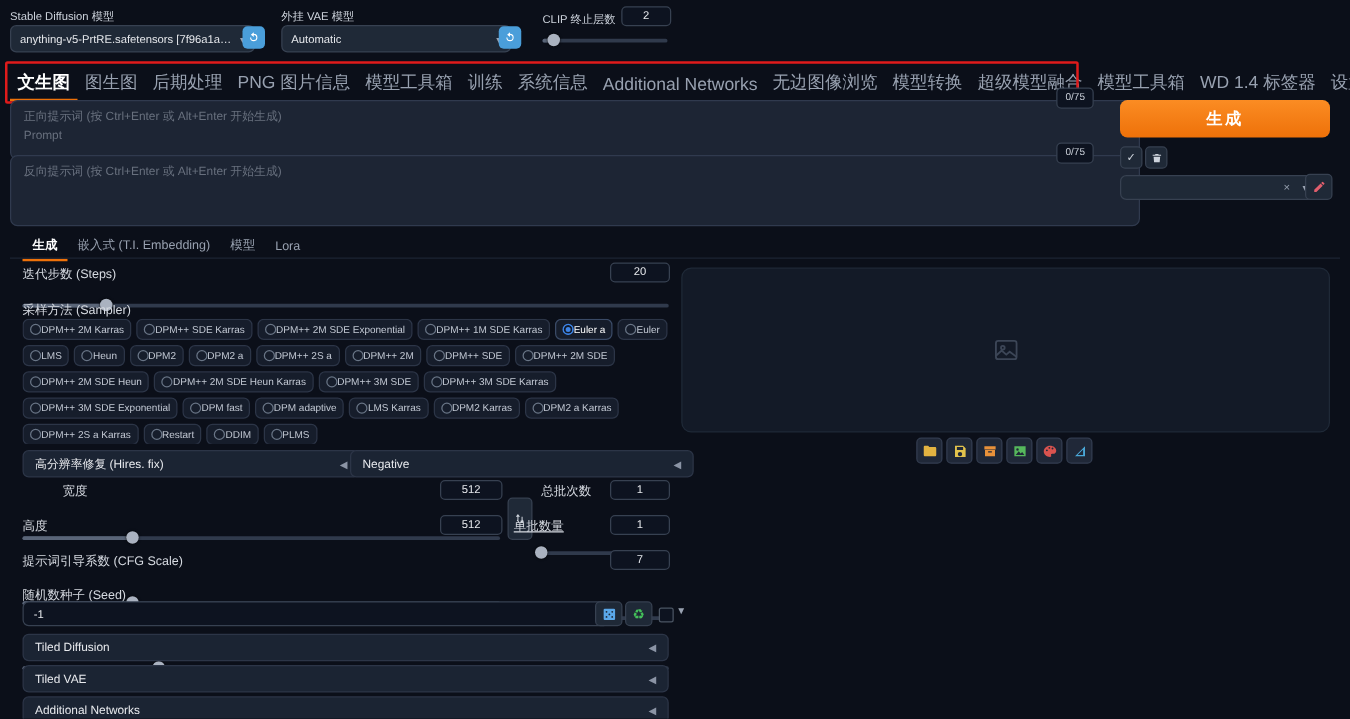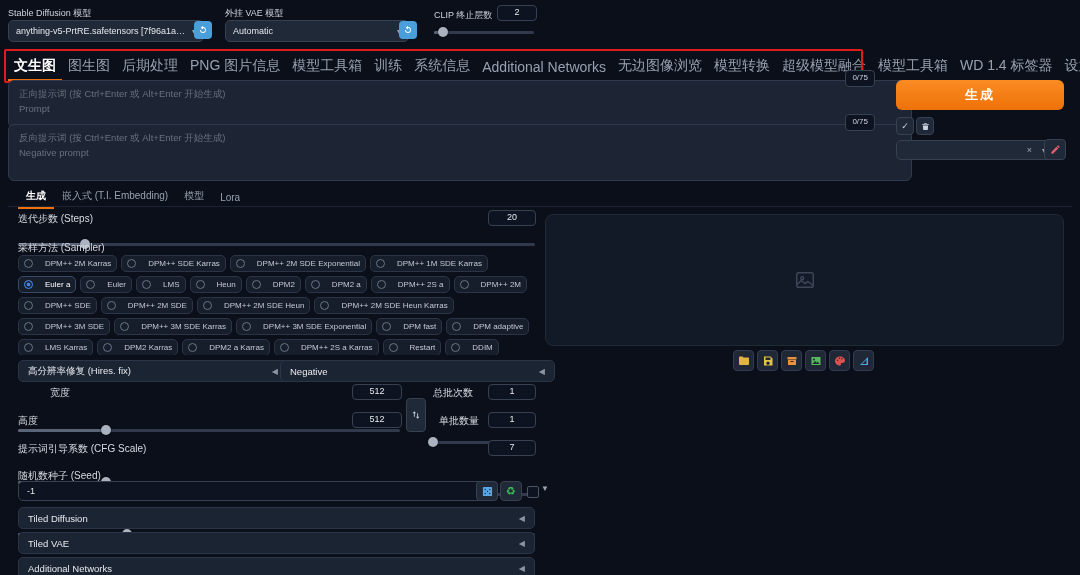--- a/index.html
+++ b/index.html
@@ -17,21 +17,21 @@
   .slider .handle{position:absolute;top:1px;left:0;width:10px;height:10px;border-radius:50%;background:#aab2c0;margin-left:-5px;box-shadow:0 0 2px #000;}
   .tabs{display:flex;align-items:flex-end;white-space:nowrap;}
   .tab{padding:5px 6px 4px 6px;font-size:14px;color:#98a1b0;border-bottom:2px solid transparent;cursor:pointer;}
   .tab.selected{color:#ffffff;border-bottom-color:var(--accent-orange);font-weight:bold;}
   .tabrow-line{border-bottom:1px solid #222b3a;}
   .textbox{background:#1d2534;border:1px solid #303a4e;border-radius:6px;padding:5px 10px;font-size:9.5px;color:#68707e;line-height:1.6;}
   .counter{position:absolute;top:-11px;right:36px;background:#0d1320;border:1px solid #374151;border-radius:4px;font-size:8px;padding:1px 6px;color:#cdd3dc;}
   .gen{display:flex;align-items:center;justify-content:center;background:linear-gradient(180deg,#fb8c23,var(--accent-orange));color:#fff;font-weight:bold;font-size:13px;border-radius:6px;letter-spacing:2px;}
   .sbtn{display:flex;align-items:center;justify-content:center;background:#1f2937;border:1px solid #374151;border-radius:4px;color:#cdd3dc;font-size:9px;}
   .radios{display:flex;flex-wrap:wrap;gap:4px;align-content:flex-start;}
-  .radio{display:inline-flex;align-items:center;gap:12px;background:#161d2b;border:1px solid #2c3547;border-radius:5px;padding:0 5px;height:15px;font-size:8px;color:#c3c9d4;white-space:nowrap;}
+  .radio{display:inline-flex;align-items:center;gap:0;background:#161d2b;border:1px solid #2c3547;border-radius:5px;padding:0 5px;height:15px;font-size:8px;color:#c3c9d4;white-space:nowrap;}
   .radio .dot{width:7px;height:7px;border-radius:50%;border:1px solid #697586;flex:none;}
   .radio.selected{color:#fff;border-color:#3a4a66;}
   .radio.selected .dot{border-color:var(--radio-selected);background:var(--radio-selected);box-shadow:inset 0 0 0 1.5px #10192a;}
   .acc{display:flex;align-items:center;justify-content:space-between;background:#1b2433;border:1px solid #2c3547;border-radius:5px;padding:0 9px;font-size:9.5px;color:#e8eaee;height:20px;}
   .acc .arrow{color:#8b94a5;font-size:8px;}
   .acc-stack{display:flex;flex-direction:column;gap:3px;}
   .gallery{background:#131a27;border:1px solid #1f2937;border-radius:8px;display:flex;align-items:center;justify-content:center;}
   .gbtn{width:19px;height:19px;border-radius:4px;background:#202838;border:1px solid #333d50;display:flex;align-items:center;justify-content:center;}
   .textinput{background:#0d1320;border:1px solid #374151;border-radius:5px;color:#e5e7eb;font-size:9px;padding:0 8px;display:flex;align-items:center;}
   .cb{width:10px;height:10px;border:1px solid #4b5563;border-radius:2px;background:#0d1320;}
@@ -113,21 +113,20 @@
 
   <div class="abs annotation" style="left:4px;top:49px;width:855px;height:30px;"></div>
 
   <div class="abs textbox" style="left:8px;top:80px;width:882px;height:36px;">
     <div>正向提示词 (按 Ctrl+Enter 或 Alt+Enter 开始生成)</div>
     <div>Prompt</div>
     <div class="counter">0/75</div>
   </div>
   <div class="abs textbox" style="left:8px;top:124px;width:882px;height:45px;">
     <div>反向提示词 (按 Ctrl+Enter 或 Alt+Enter 开始生成)</div>
-    <div>Negative prompt</div>
     <div class="counter">0/75</div>
   </div>
 
   <div class="abs gen" style="left:896px;top:80px;width:168px;height:30px;">生成</div>
   <div class="abs sbtn" style="left:896px;top:117px;width:16px;height:16px;">
     <span>✓</span>
   </div>
   <div class="abs sbtn" style="left:916px;top:117px;width:16px;height:16px;">
     <span>
         <svg width="9" height="9" viewBox="0 0 24 24">
@@ -352,21 +351,21 @@
   </div>
 
   <div class="abs blk-lbl" style="left:18px;top:414px;">高度</div>
   <div class="abs num" style="left:352px;top:412px;width:48px;">512</div>
   <div class="abs slider" style="left:18px;top:428px;width:382px;">
     <div class="track">
         <div class="fill" style="width: 23%;"></div>
       </div>
       <div class="handle" style="left: 23%;"></div>
   </div>
-  <div class="abs blk-lbl" style="left:439px;top:414px;">单批数量</div>
+  <div class="abs blk-lbl" style="left:411px;top:414px;text-decoration:underline;">单批数量</div>
   <div class="abs num" style="left:488px;top:412px;width:46px;">1</div>
   <div class="abs slider" style="left:433px;top:428px;width:102px;">
     <div class="track">
         <div class="fill" style="width: 0%;"></div>
       </div>
       <div class="handle" style="left: 0%;"></div>
   </div>
 
   <div class="abs blk-lbl" style="left:18px;top:442px;">提示词引导系数 (CFG Scale)</div>
   <div class="abs num" style="left:488px;top:440px;width:46px;">7</div>

